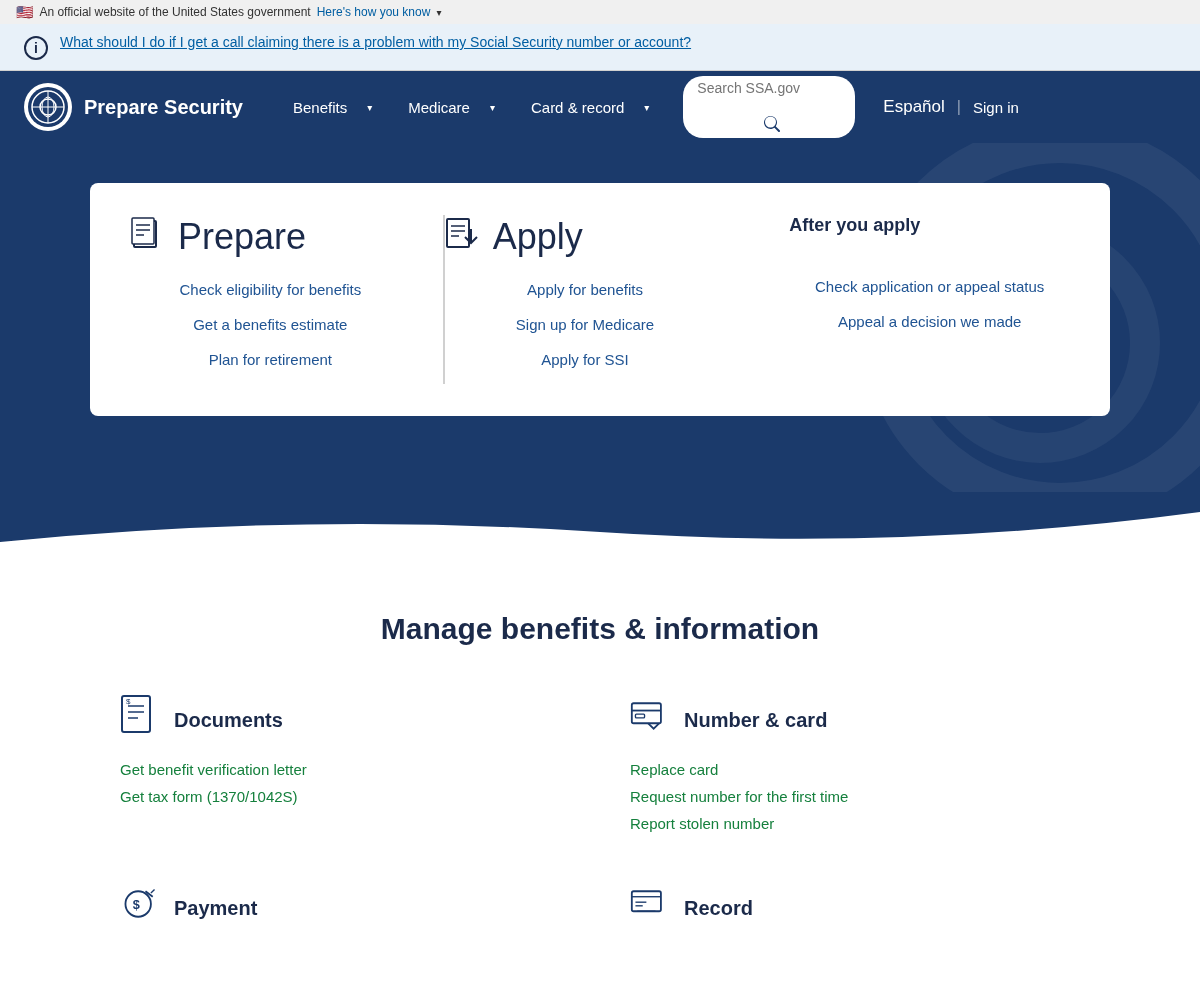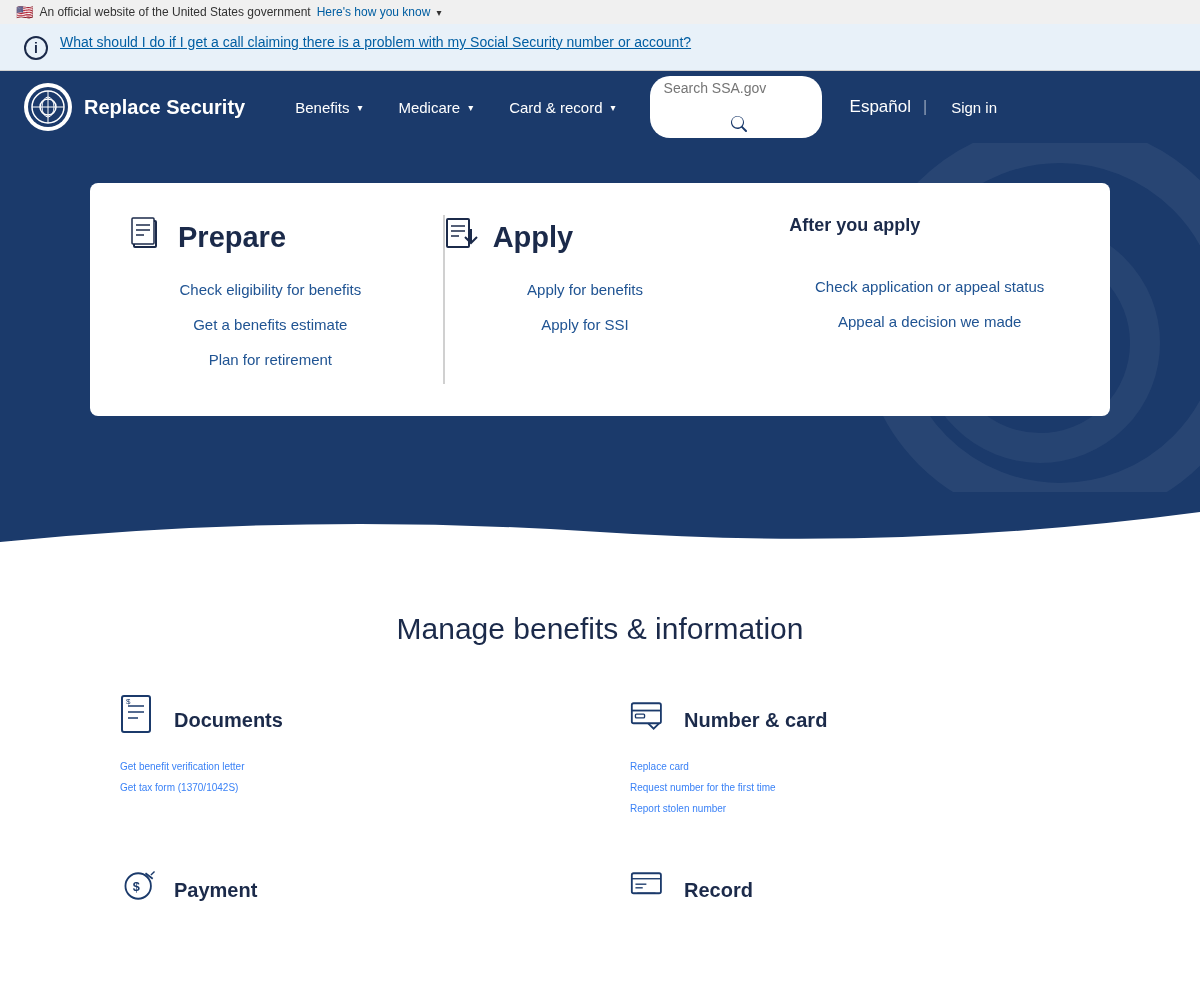--- a/index.html
+++ b/index.html
@@ -86,21 +86,21 @@
       flex: 1;
       gap: 0;
     }
     .nav-item {
       color: #fff;
       font-size: 15px;
       padding: 0 18px;
       height: 72px;
       display: flex;
       align-items: center;
-      gap: 8px;
+      gap: 20px;
       cursor: pointer;
       text-decoration: none;
       white-space: nowrap;
       transition: background 0.15s;
     }
     .nav-item .chevron { font-size: 10px; }
     .search-area {
       display: flex;
       align-items: center;
       margin: 0 16px;
@@ -139,21 +139,20 @@
       cursor: pointer;
       text-decoration: none;
     }
     .nav-divider { color: #fff; opacity: 0.5; }
     .nav-signin {
       color: #fff;
       font-size: 15px;
       padding: 0 12px;
       cursor: pointer;
       text-decoration: none;
-      margin-left: 12px;
     }
 
     
     .hero {
       background: #1b3a6b;
       padding: 40px 24px 80px;
       text-align: center;
       position: relative;
       overflow: hidden;
     }
@@ -211,22 +210,22 @@
       border-left: none;
     }
     .action-col-header {
       display: flex;
       align-items: center;
       gap: 12px;
       margin-bottom: 20px;
     }
     .action-col-header .icon { font-size: 32px; color: #1b2a4a; }
     .action-col-header h2 {
-      font-size: 29px;
-      font-weight: 700;
+      font-size: 36px;
+      font-weight: 400;
       color: #1b2a4a;
     }
     .action-after-title {
       font-size: 18px;
       font-weight: 600;
       color: #1b2a4a;
       margin-bottom: 20px;
     }
     .action-link {
       display: block;
@@ -251,21 +250,21 @@
     }
 
     
     .manage-section {
       background: #fff;
       padding: 60px 24px 40px;
     }
     .manage-section h2 {
       text-align: center;
       font-size: 30px;
-      font-weight: 400;
+      font-weight: 700;
       color: #1b2a4a;
       margin-bottom: 48px;
     }
     .manage-grid {
       display: grid;
       grid-template-columns: 1fr 1fr;
       gap: 40px 60px;
       max-width: 960px;
       margin: 0 auto;
     }
@@ -278,22 +277,22 @@
     }
     .manage-item-icon { font-size: 36px; color: #1b3a6b; }
     .manage-item-title {
       font-size: 20px;
       font-weight: 700;
       color: #1b2a4a;
     }
     .manage-item-links { padding-left: 0; }
     .manage-link {
       display: block;
-      color: #3b82f6;
-      font-size: 10px;
+      color: #15803d;
+      font-size: 15px;
       text-decoration: none;
       margin-bottom: 10px;
     }
   </style>
 </head>
 <body>
 
 <div class="gov-banner">
   <span class="flag">🇺🇸</span>
   <span>An official website of the United States government</span>
@@ -313,21 +312,21 @@
     <div class="logo-circle">
       <svg viewBox="0 0 44 44" xmlns="http://www.w3.org/2000/svg">
         <circle cx="22" cy="22" r="20" fill="#1b3a6b"></circle>
         <circle cx="22" cy="22" r="16" fill="none" stroke="#fff" stroke-width="1.5"></circle>
         <circle cx="22" cy="22" r="8" fill="none" stroke="#fff" stroke-width="1.5"></circle>
         <line x1="22" y1="6" x2="22" y2="38" stroke="#fff" stroke-width="1"></line>
         <line x1="6" y1="22" x2="38" y2="22" stroke="#fff" stroke-width="1"></line>
         <ellipse cx="22" cy="22" rx="6" ry="10" fill="none" stroke="#fff" stroke-width="1"></ellipse>
       </svg>
     </div>
-    <span class="logo-text">Replace Security</span>
+    <span class="logo-text">Prepare Security</span>
   </a>
 
   <nav class="main-nav">
     <a class="nav-item" href="#">
       <span>Benefits</span>
       <span class="chevron">▾</span>
     </a>
     <a class="nav-item" href="#">
       <span>Medicare</span>
       <span class="chevron">▾</span>
@@ -387,20 +386,21 @@
             <line x1="6" y1="11" x2="20" y2="11" stroke="#1b2a4a" stroke-width="1.5"></line>
             <line x1="6" y1="16" x2="20" y2="16" stroke="#1b2a4a" stroke-width="1.5"></line>
             <line x1="6" y1="21" x2="14" y2="21" stroke="#1b2a4a" stroke-width="1.5"></line>
             <path d="M20 22 L26 28 L32 22" stroke="#1b2a4a" stroke-width="2" fill="none"></path>
             <line x1="26" y1="14" x2="26" y2="28" stroke="#1b2a4a" stroke-width="2"></line>
           </svg>
         </span>
         <h2>Apply</h2>
       </div>
       <a class="action-link" href="#">Apply for benefits</a>
+      <a class="action-link" href="#">Sign up for Medicare</a>
       <a class="action-link" href="#">Apply for SSI</a>
     </div>
 
     <div class="action-col">
       <div class="action-col-header">
         <h2 class="action-after-title" style="font-size:18px;font-weight:600;">After you apply</h2>
       </div>
       <a class="action-link" href="#">Check application or appeal status</a>
       <a class="action-link" href="#">Appeal a decision we made</a>
     </div>

